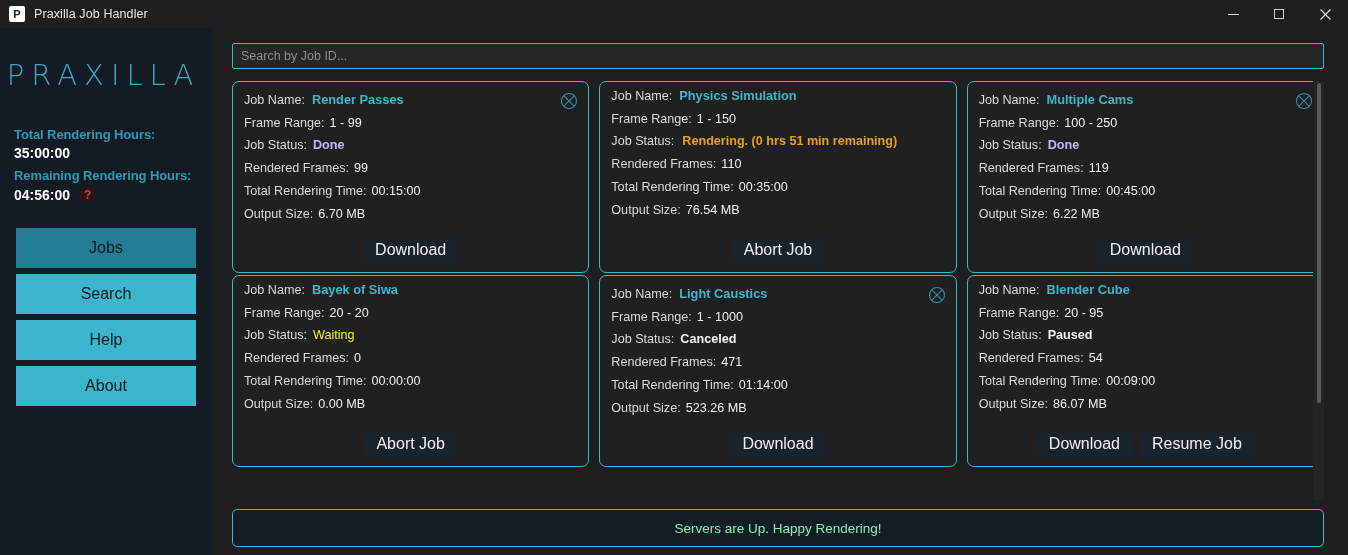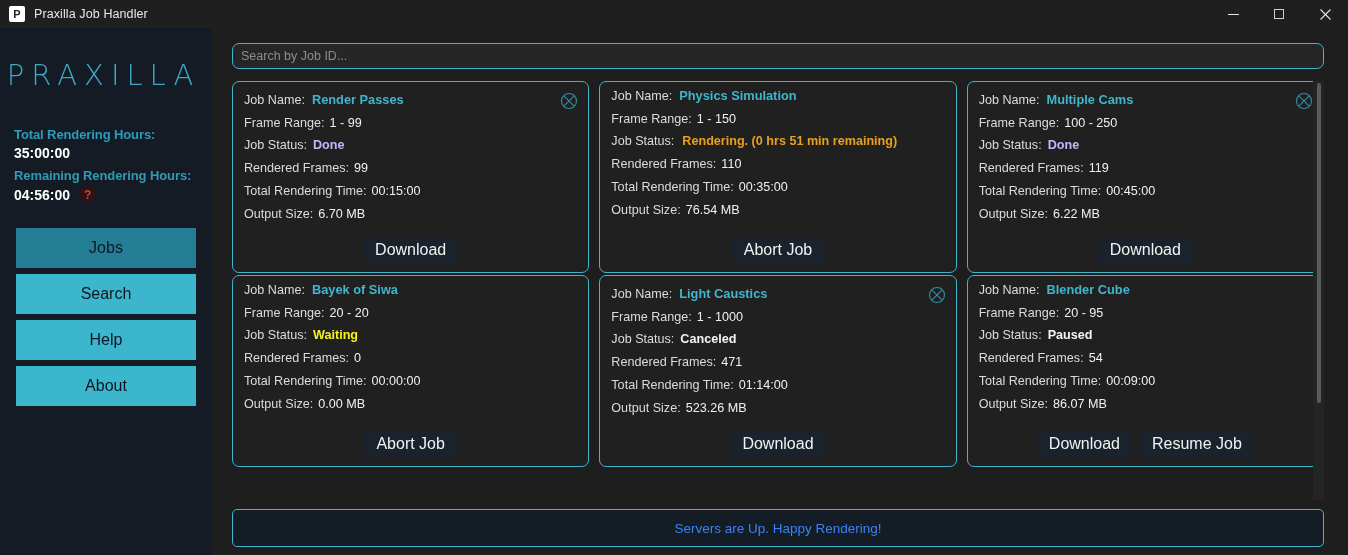--- a/index.html
+++ b/index.html
@@ -88,21 +88,21 @@
     display: flex; flex-direction: column;
     padding: 10px 8px 8px 10px;
     position: relative;
     overflow: hidden;
   }
   #searchbar {
     height: 26px;
     margin: 5px 16px 0 10px;
     background: #262626;
     border: 1px solid #3fb6cd;
-    border-radius: 7px;
+    border-radius: 2px;
     color: #9a9a9a;
     font-size: 12.5px;
     padding: 0 8px;
     display: flex; align-items: center;
   }
   #searchbar::placeholder { color: #8d8d8d; }
 
   #cards-scroll {
     flex: 1;
     margin: 12px 16px 0 10px;
@@ -133,21 +133,21 @@
     color: #dedede;
     margin-bottom: 7px;
     line-height: 1.25;
     white-space: nowrap;
   }
   .row .lbl { color: #dcdcdc; }
   .row .val { margin-left: 5px; color: #f0f0f0; }
   .jobname { color: #3fb6cd; font-weight: bold; margin-left: 7px; font-size: 12.8px; }
   .st-done { color: #c4b5fd; font-weight: bold; margin-left: 6px; }
   .st-rendering { color: #e8a020; font-weight: bold; margin-left: 8px; }
-  .st-waiting { color: #f3f31f; font-weight: bold; margin-left: 6px; }
+  .st-waiting { color: #f3f31f; font-weight: normal; margin-left: 6px; }
   .st-canceled { color: #f4f4f4; font-weight: bold; margin-left: 6px; }
   .st-paused { color: #f4f4f4; font-weight: bold; margin-left: 6px; }
   .card-actions {
     margin-top: auto;
     display: flex; justify-content: center; gap: 8px;
     padding-top: 3px;
   }
   .action-btn {
     background: #1a222c;
     color: #f2f2f2;
@@ -171,21 +171,21 @@
     background: #5a5a5a; border-radius: 2px;
   }
 
   #statusbar {
     height: 38px;
     margin: 9px 16px 0 10px;
     background: #141c26;
     border: 1px solid #3fb6cd;
     border-radius: 5px;
     display: flex; align-items: center; justify-content: center;
-    color: #3b82f6;
+    color: #86efac;
     font-size: 13.5px;
   }
 </style>
 </head>
 <body>
 
 <div id="titlebar">
   <div id="app-icon">P</div>
   <div id="title-text">Praxilla Job Handler</div>
   <div id="winbtns">

